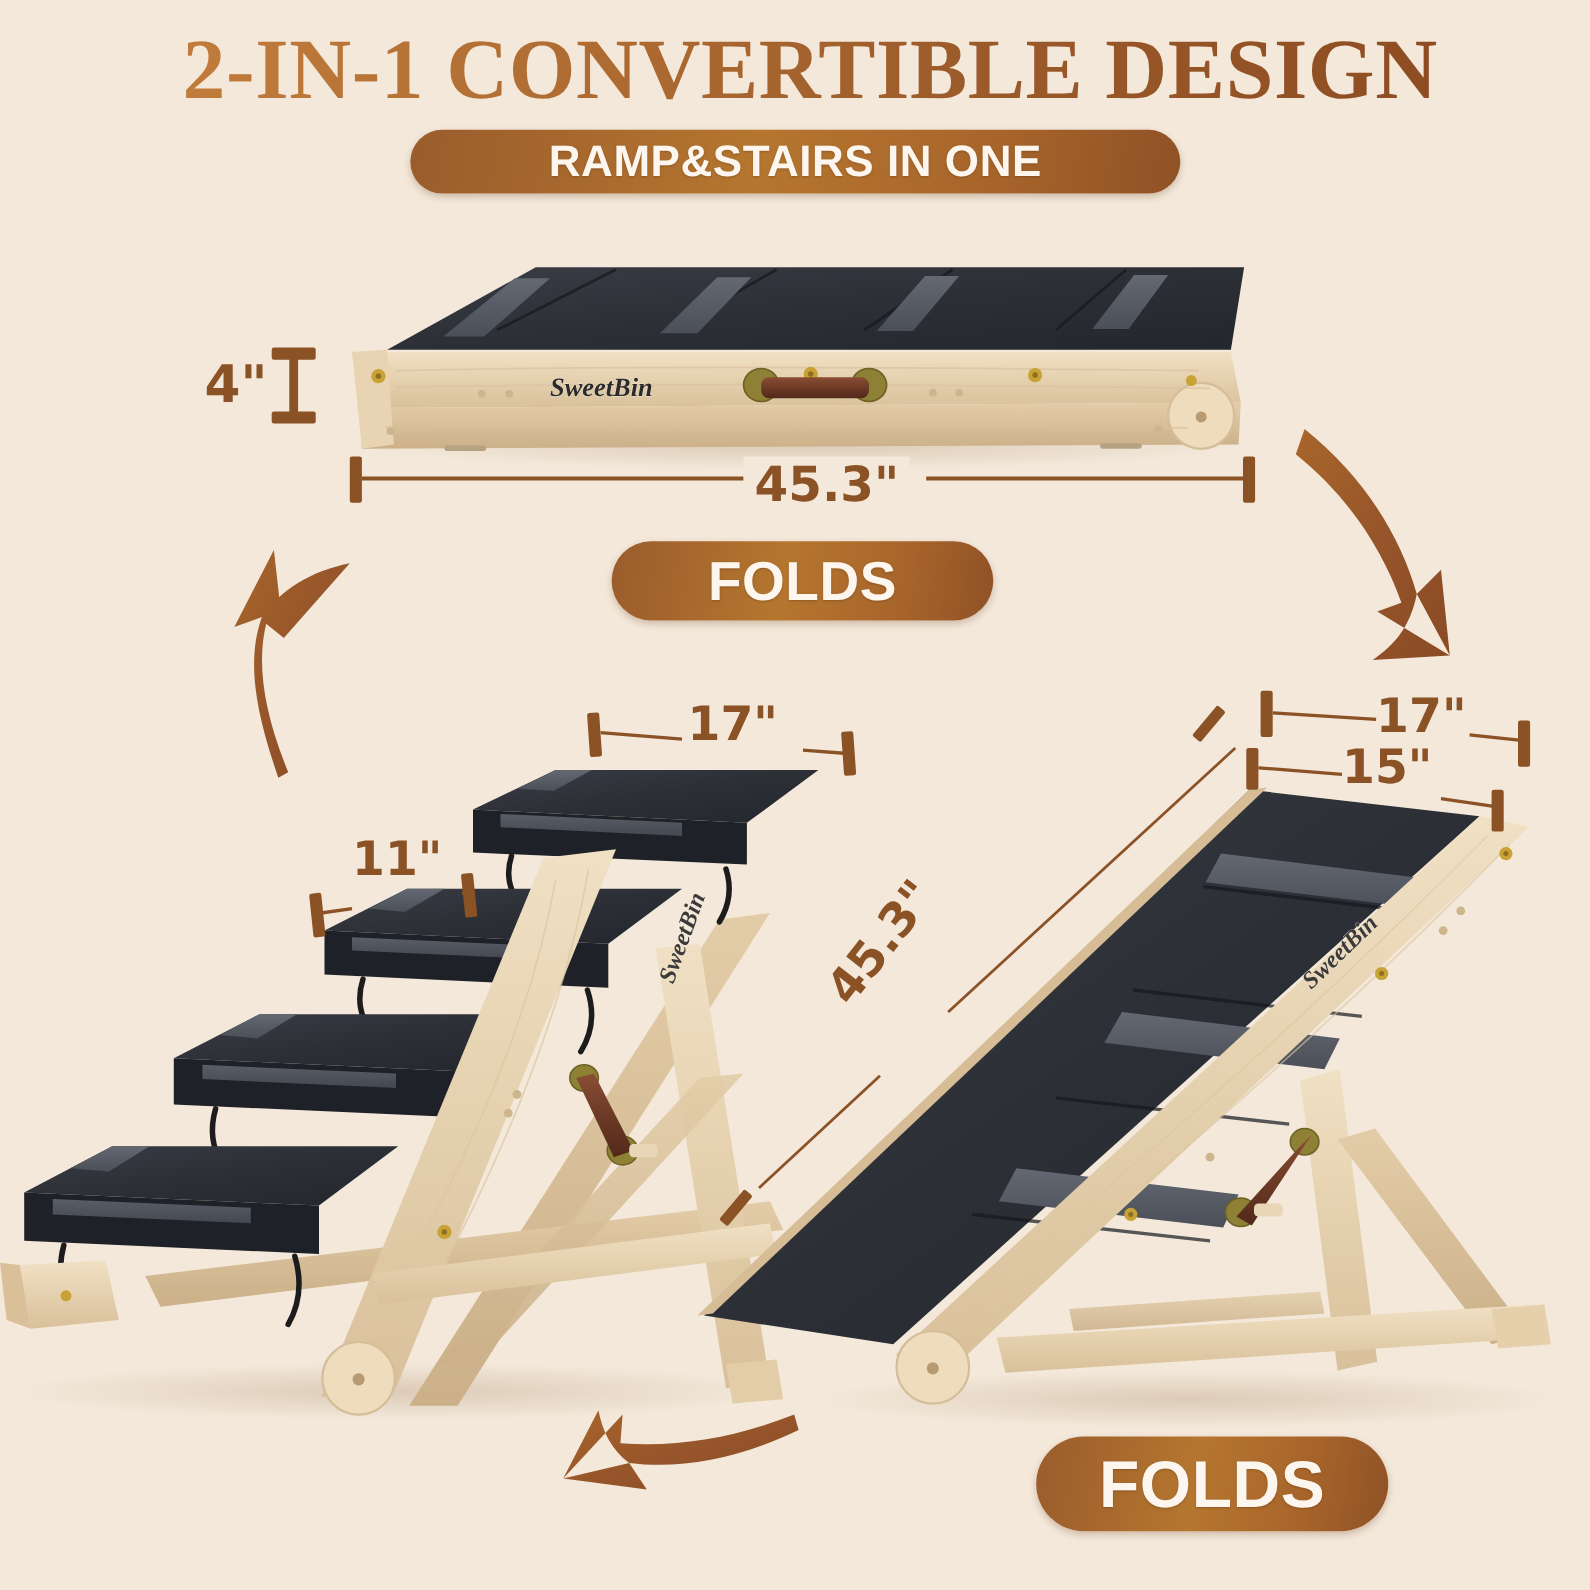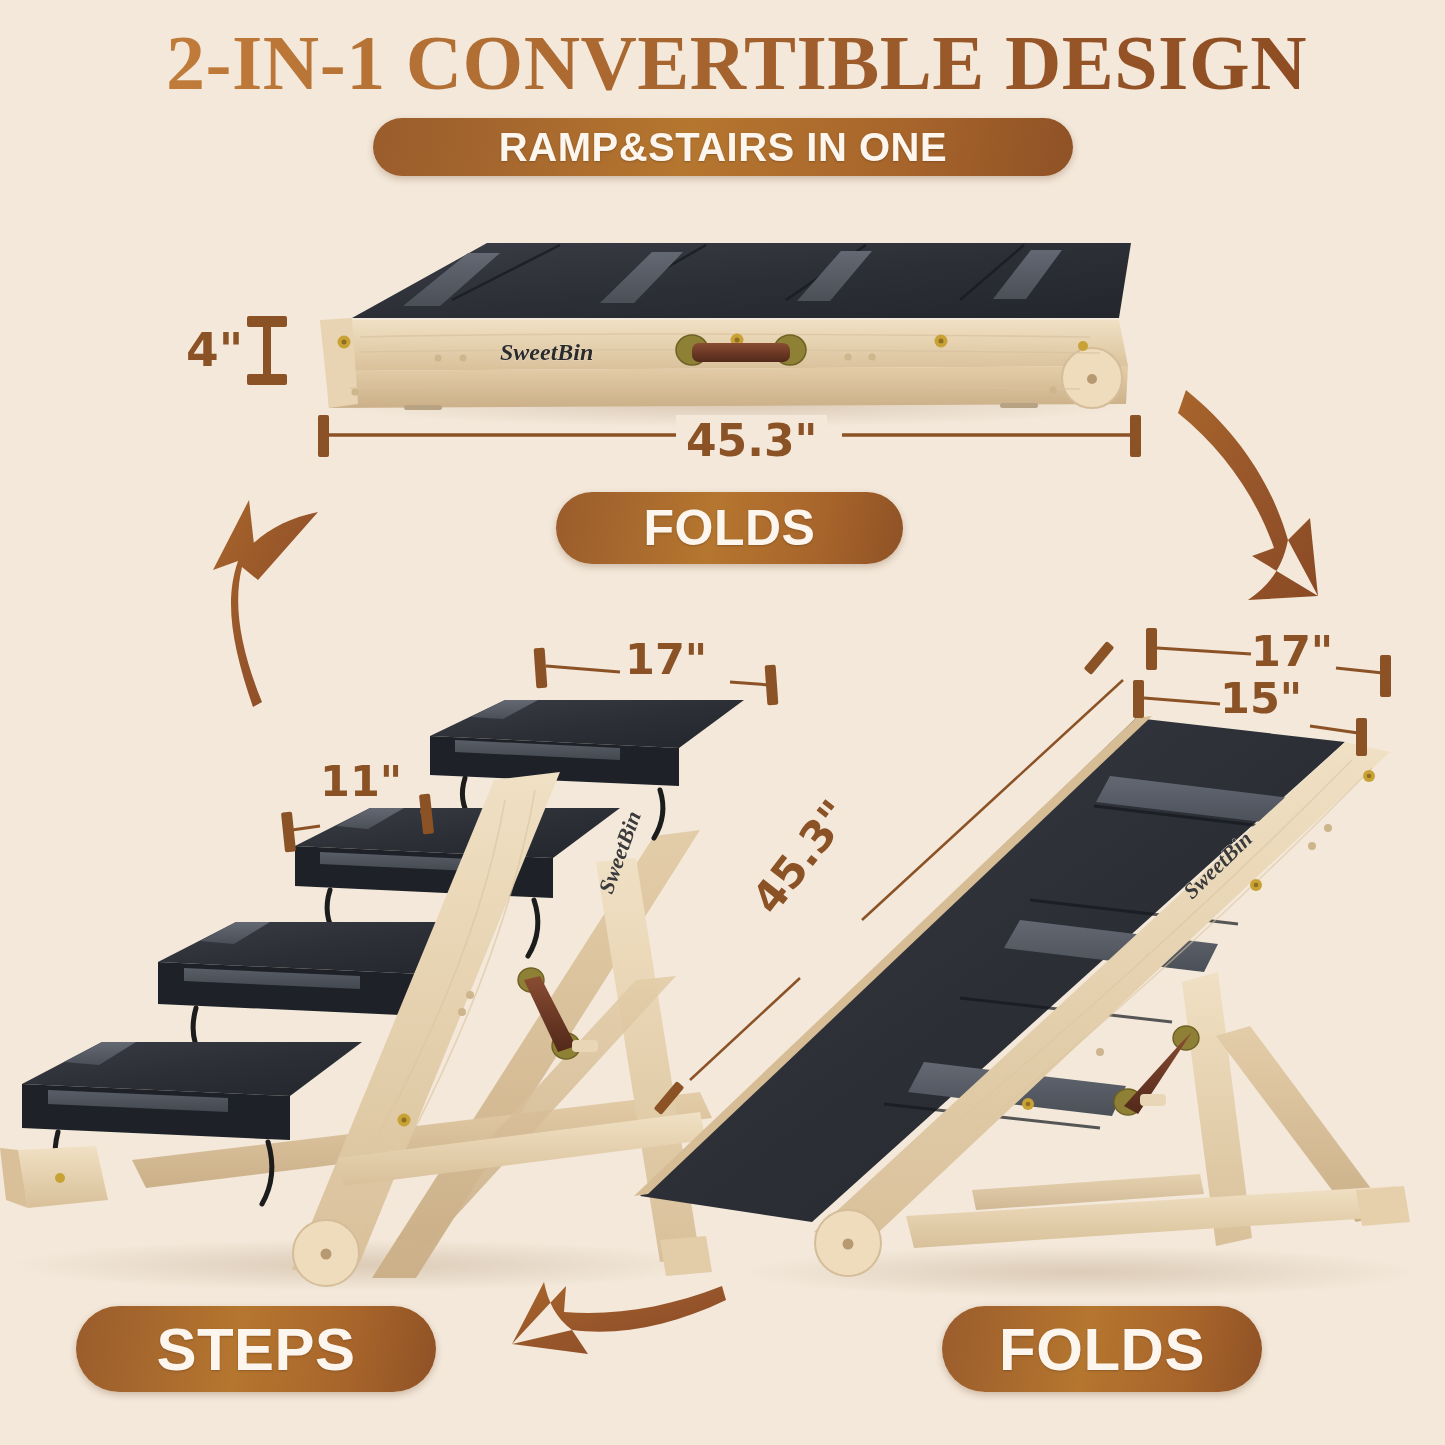--- a/index.html
+++ b/index.html
@@ -404,16 +404,15 @@
 
   <div class="dim" id="dim-4">4"</div>
   <div class="dim" id="dim-453-top">45.3"</div>
   <div class="dim" id="dim-17-l">17"</div>
   <div class="dim" id="dim-11">11"</div>
   <div class="dim" id="dim-17-r">17"</div>
   <div class="dim" id="dim-15">15"</div>
   <div class="dim" id="dim-453-mid">45.3"</div>
 
   <div class="pill" id="pill-folds">FOLDS</div>
-  <div class="pill" id="pill-steps">STEPS</div>
   <div class="pill" id="pill-ramp">FOLDS</div>
 
 </div>
 
 </body></html>

